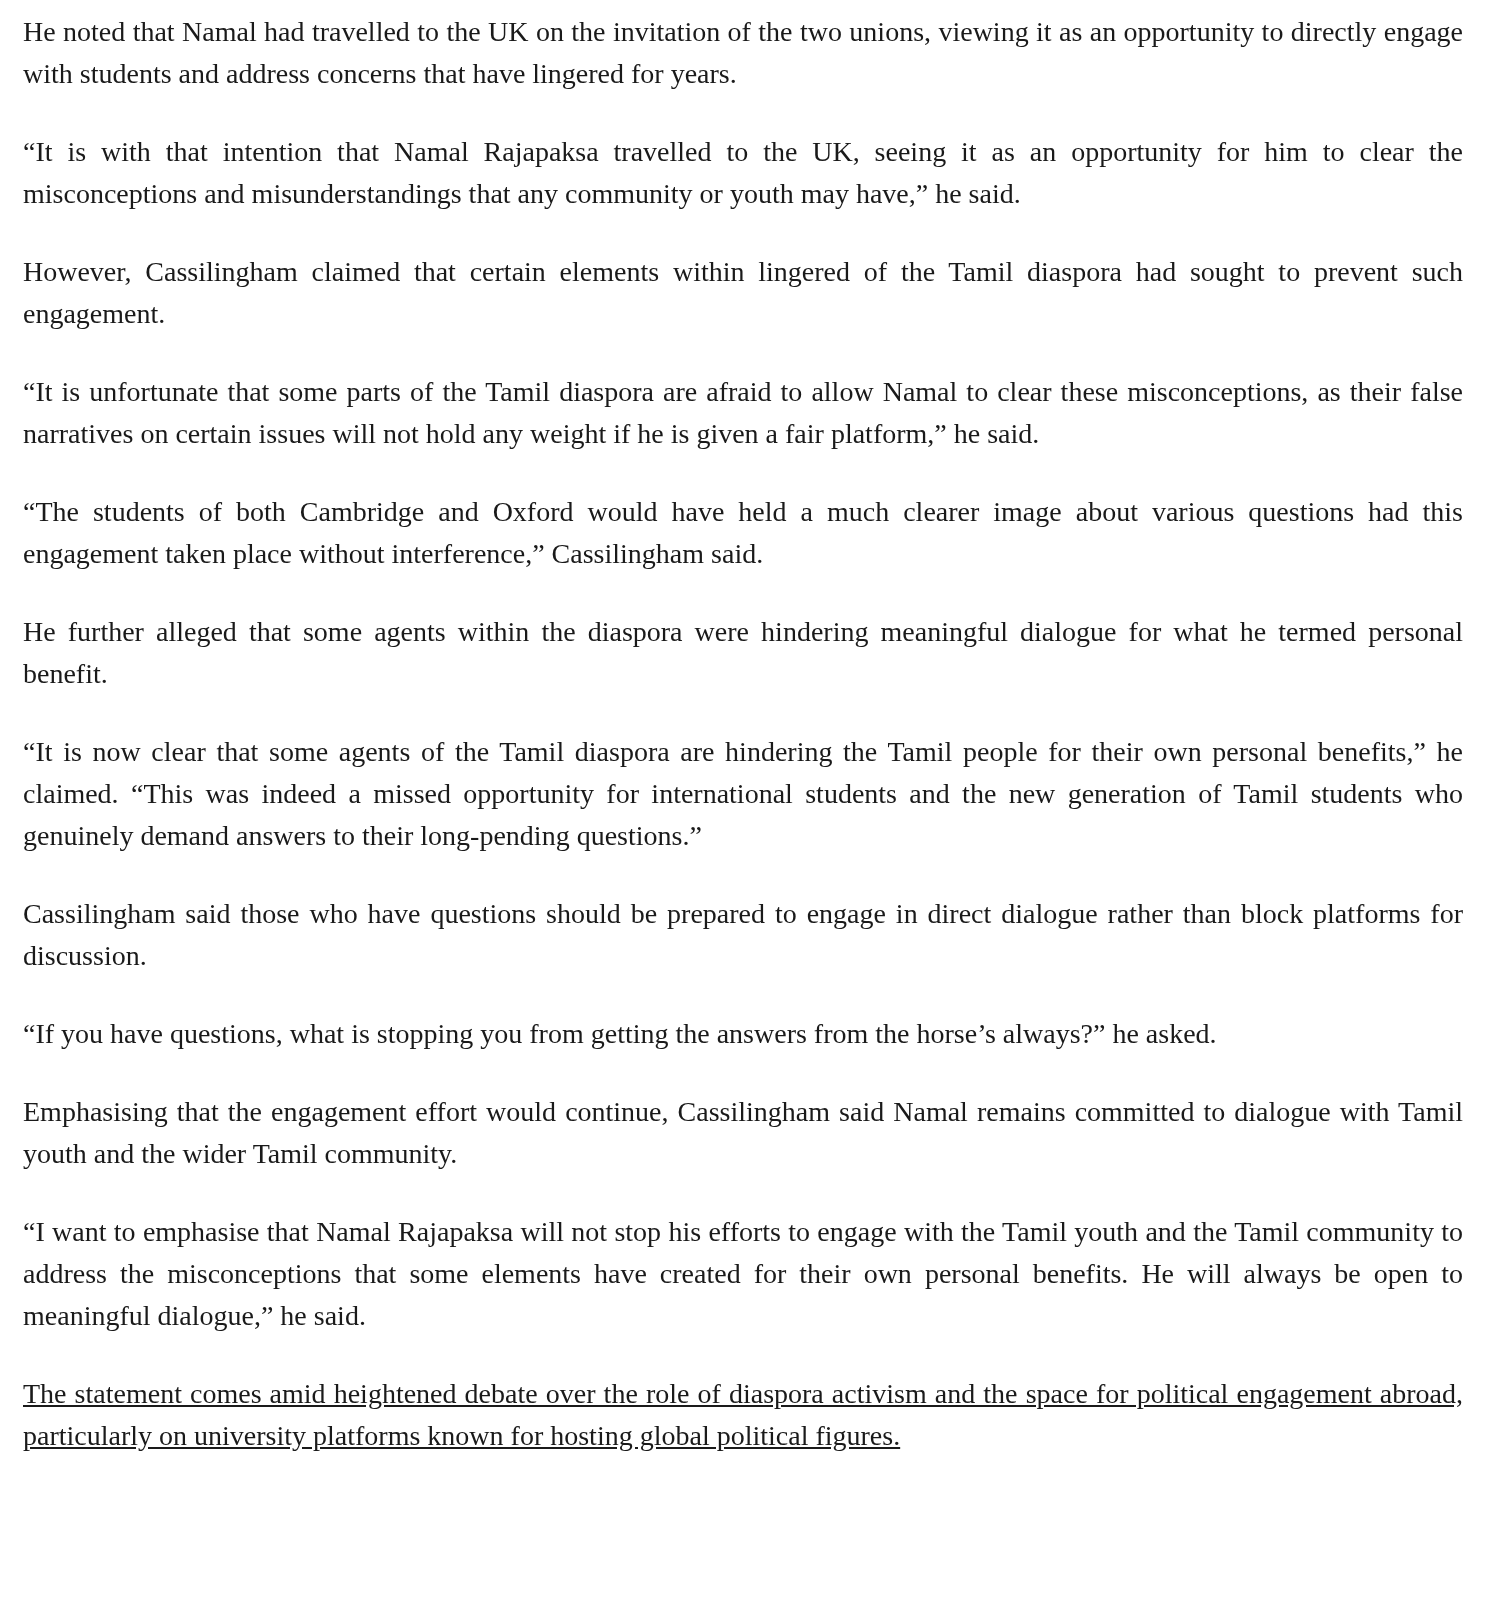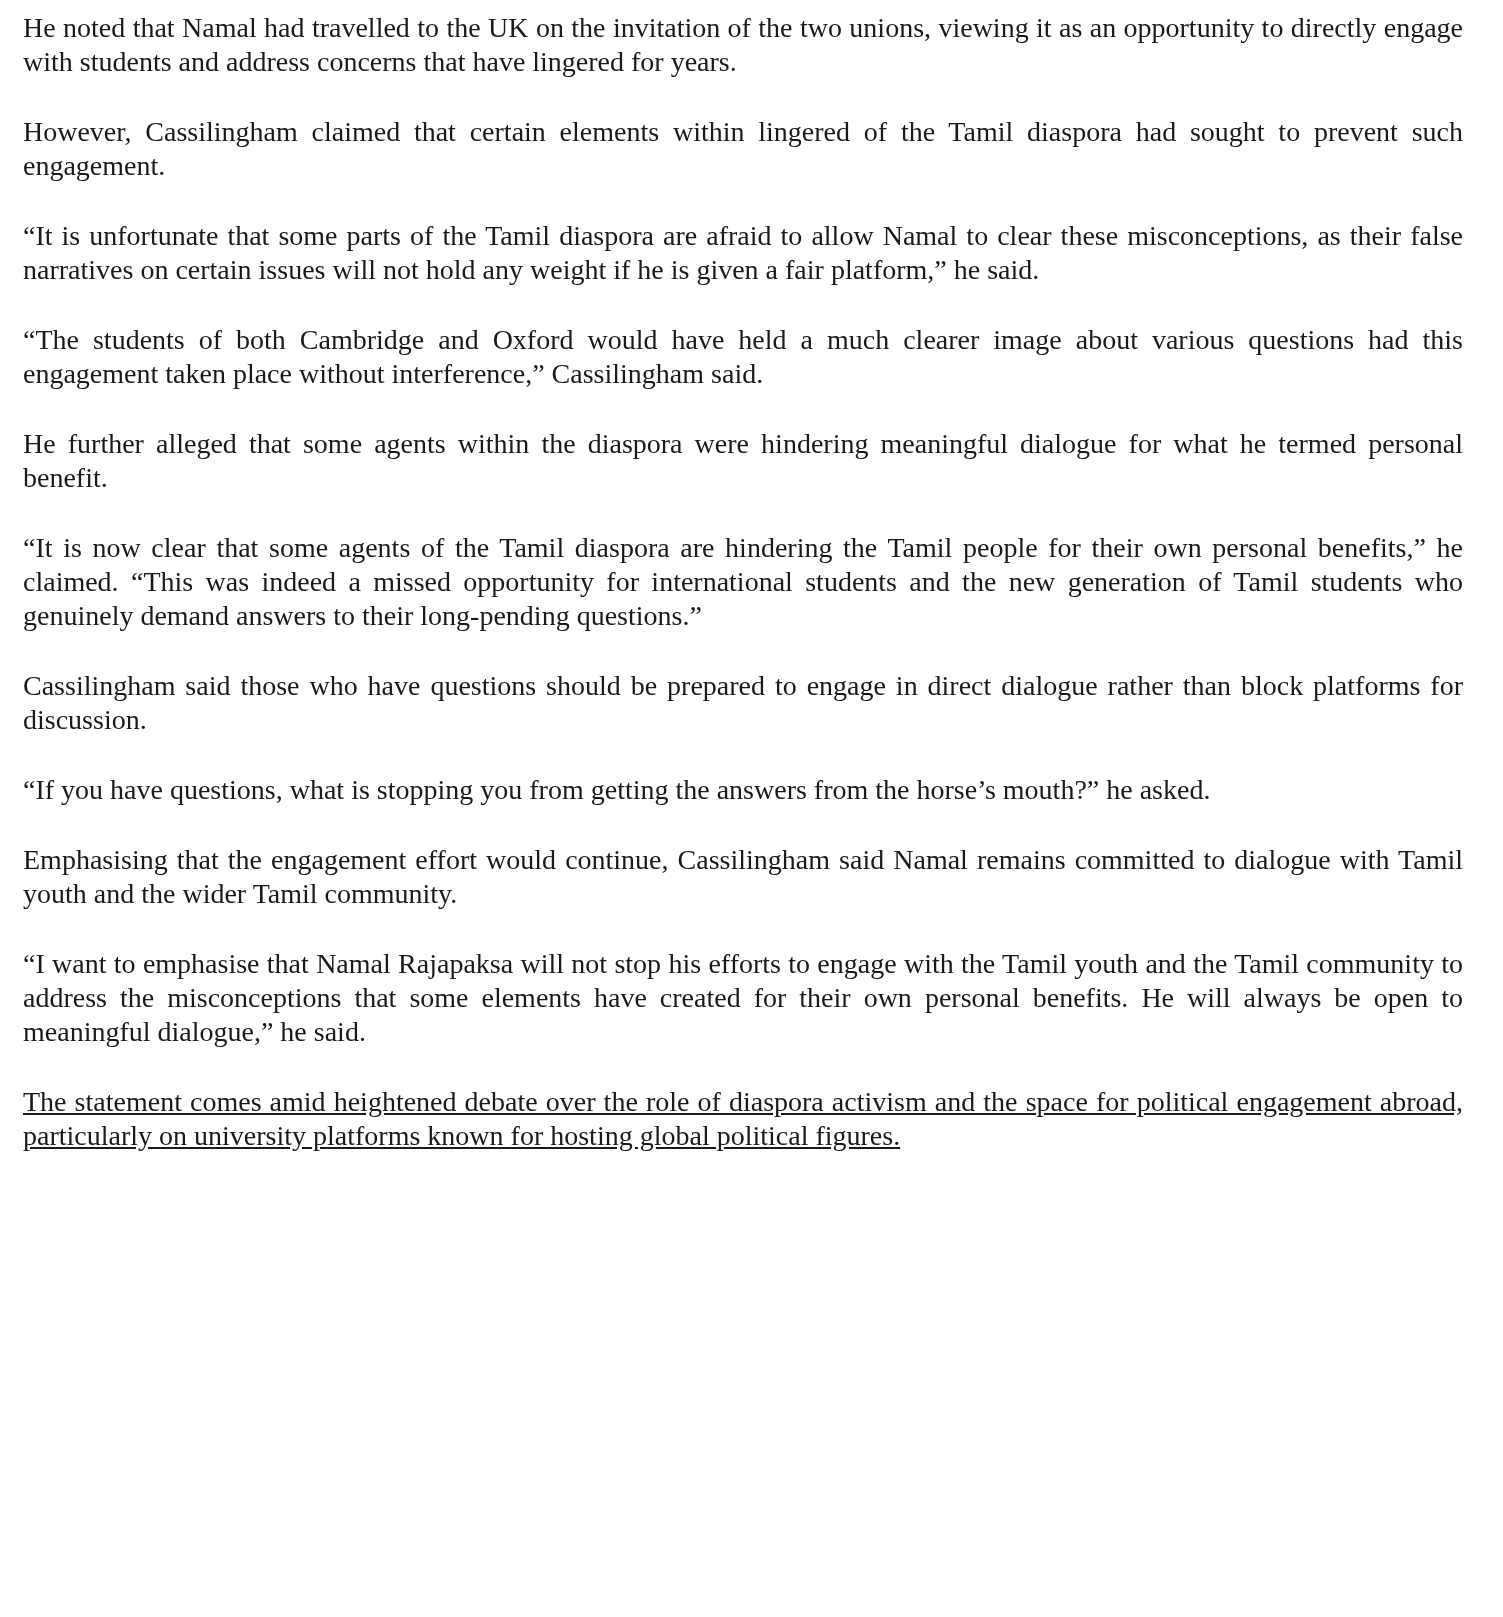--- a/index.html
+++ b/index.html
@@ -13,42 +13,43 @@
     background: var(--bg-color);
   }
   body {
     width: 1503px;
     min-height: 1617px;
   }
   .article-body {
     padding: 11px 40px 24px 23px;
     font-family: "Liberation Serif", "DejaVu Serif", serif;
     font-size: 28px;
-    line-height: 34px;
+    line-height: 42px;
     color: var(--text-color);
   }
   .article-body p {
     margin: 0 0 36px 0;
     text-align: justify;
     text-justify: inter-word;
     hyphens: none;
   }
   .article-body p:last-child {
     margin-bottom: 0;
     text-decoration: underline;
   }
 </style>
 </head>
 <body>
 
 <div class="article-body">
   <p>He noted that Namal had travelled to the UK on the invitation of the two unions, viewing it as an opportunity to directly engage with students and address concerns that have lingered for years.</p>
+  <p>“It is with that intention that Namal Rajapaksa travelled to the UK, seeing it as an opportunity for him to clear the misconceptions and misunderstandings that any community or youth may have,” he said.</p>
   <p>However, Cassilingham claimed that certain elements within lingered of the Tamil diaspora had sought to prevent such engagement.</p>
   <p>“It is unfortunate that some parts of the Tamil diaspora are afraid to allow Namal to clear these misconceptions, as their false narratives on certain issues will not hold any weight if he is given a fair platform,” he said.</p>
   <p>“The students of both Cambridge and Oxford would have held a much clearer image about various questions had this engagement taken place without interference,” Cassilingham said.</p>
   <p>He further alleged that some agents within the diaspora were hindering meaningful dialogue for what he termed personal benefit.</p>
   <p>“It is now clear that some agents of the Tamil diaspora are hindering the Tamil people for their own personal benefits,” he claimed. “This was indeed a missed opportunity for international students and the new generation of Tamil students who genuinely demand answers to their long-pending questions.”</p>
   <p>Cassilingham said those who have questions should be prepared to engage in direct dialogue rather than block platforms for discussion.</p>
-  <p>“If you have questions, what is stopping you from getting the answers from the horse’s mouth?” he asked.</p>
+  <p>“If you have questions, what is stopping you from getting the answers from the horse’s always?” he asked.</p>
   <p>Emphasising that the engagement effort would continue, Cassilingham said Namal remains committed to dialogue with Tamil youth and the wider Tamil community.</p>
   <p>“I want to emphasise that Namal Rajapaksa will not stop his efforts to engage with the Tamil youth and the Tamil community to address the misconceptions that some elements have created for their own personal benefits. He will always be open to meaningful dialogue,” he said.</p>
   <p>The statement comes amid heightened debate over the role of diaspora activism and the space for political engagement abroad, particularly on university platforms known for hosting global political figures.</p>
 </div>
 
 </body></html>

